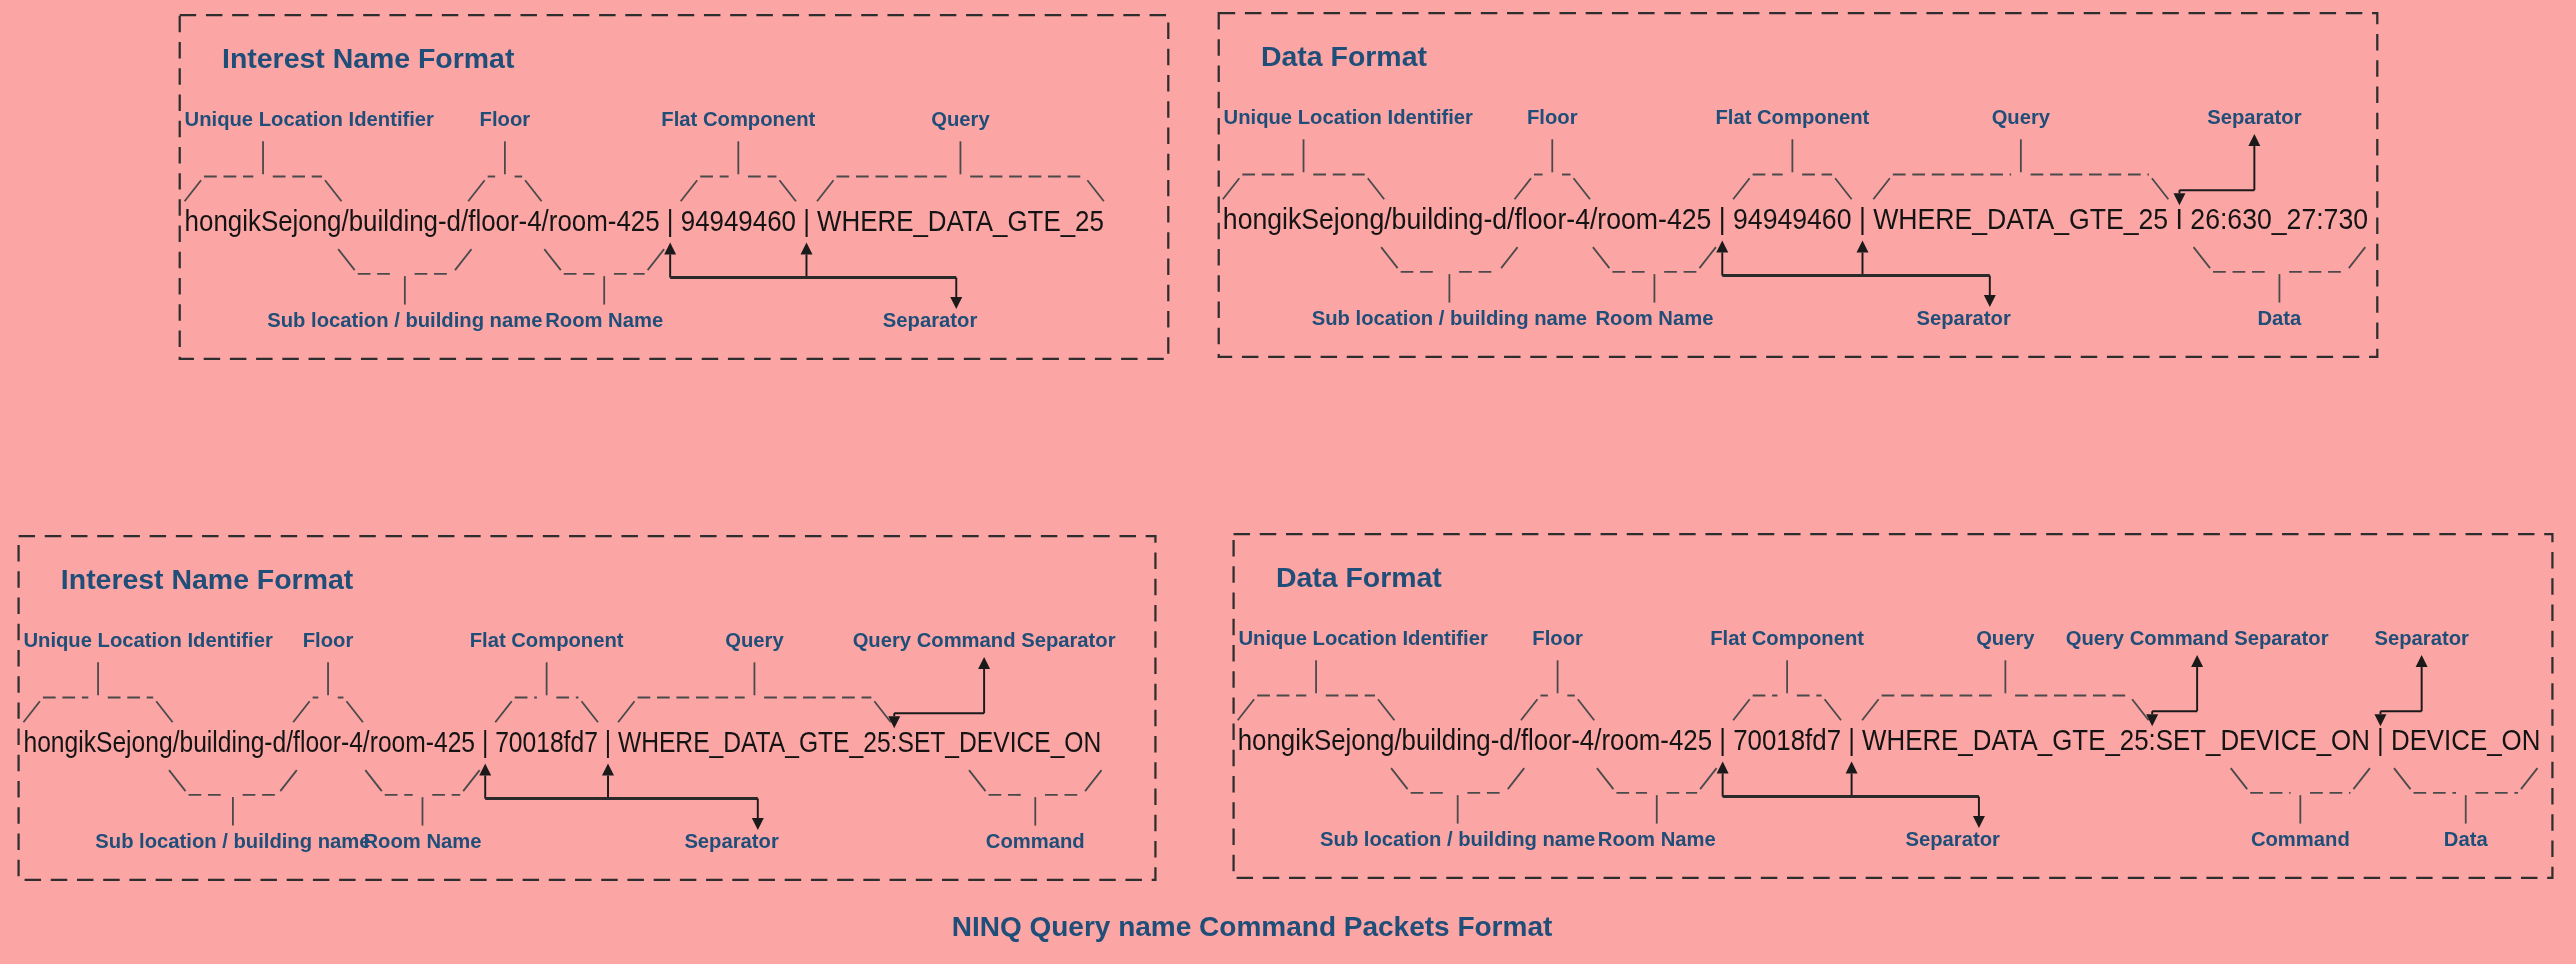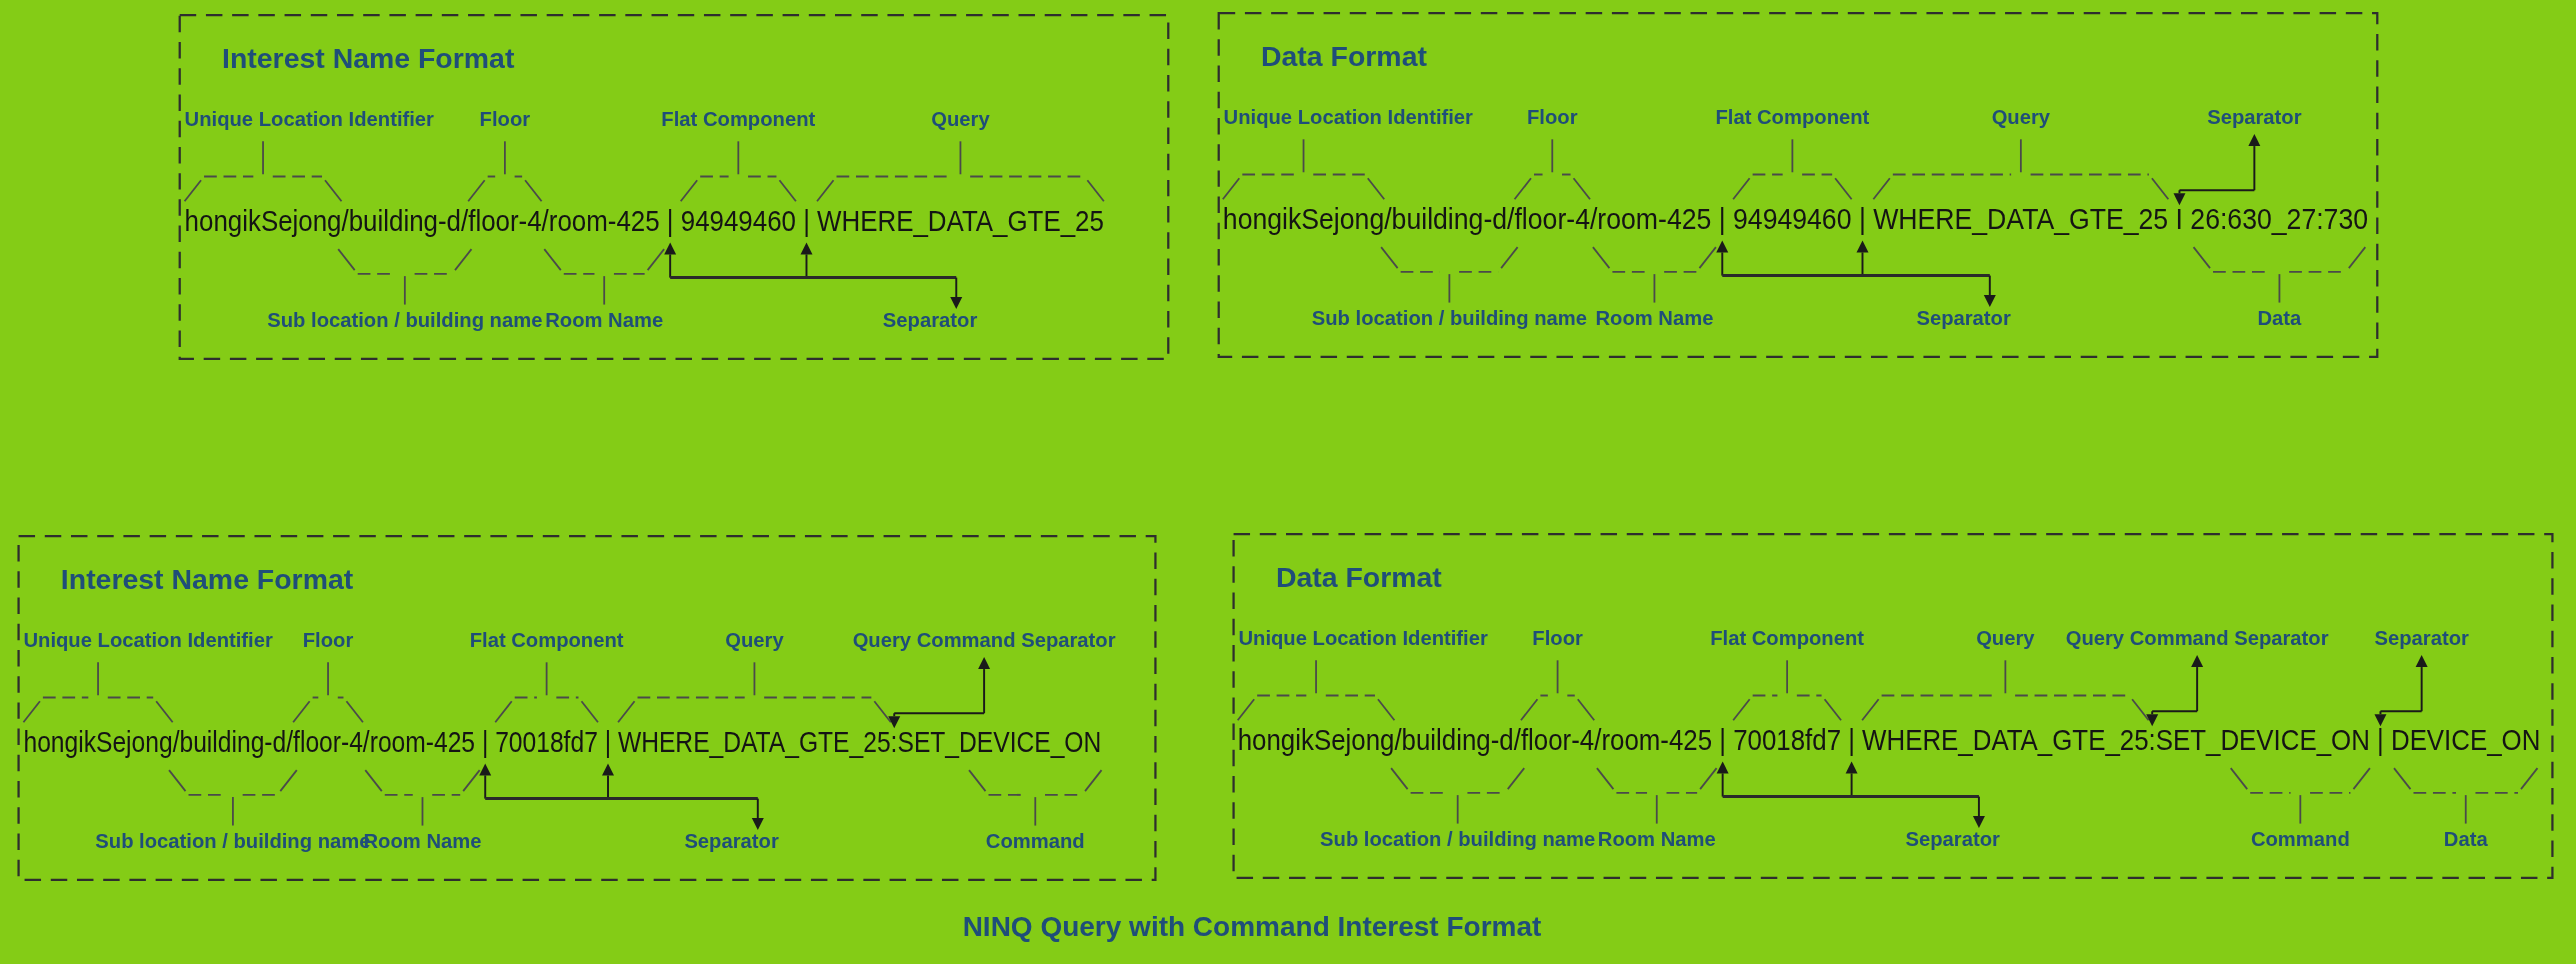--- a/index.html
+++ b/index.html
@@ -1,16 +1,16 @@
 <!DOCTYPE html>
 <html style="font-size:12px"><head>
 <meta charset="utf-8">
 <style>
   html,body{margin:0;padding:0;background:#ffffff;}
-  #canvas{position:relative;width:2576px;height:964px;background:#84cc16;
+  #canvas{position:relative;width:2576px;height:964px;background:#fca5a5;
           font-family:"Liberation Sans",sans-serif;overflow:hidden;}
   .panel{position:absolute;}
   .panel svg{display:block;overflow:visible;}
   .caption{position:absolute;text-align:center;font-weight:bold;font-size:28px;color:#1f4e79;
            font-family:"Liberation Sans",sans-serif;}
   .cap1{left:903px;top:373px;width:750px;}
   .cap2{left:877px;top:911px;width:750px;}
   
   .border{fill:none;stroke:#2e2e2e;stroke-width:3;stroke-dasharray:22 13;}
   .title{font-family:"Liberation Sans",sans-serif;font-size:38px;font-weight:bold;fill:#1f4e79;}
@@ -279,15 +279,15 @@
         <line x1="1228.0918913662051" y1="238" x2="1228.0918913662051" y2="242" class="arr"></line>
         <polygon points="1228.0918913662051,258 1220.0918913662051,242 1236.0918913662051,242" class="ah"></polygon>
         <text x="1587.890515568898" y="150" class="lbl" text-anchor="middle">Separator</text>
         <polygon points="1587.890515568898,163 1579.890515568898,179 1595.890515568898,179" class="ah"></polygon>
         <line x1="1587.890515568898" y1="179" x2="1587.890515568898" y2="238" class="arr"></line>
         <line x1="1587.890515568898" y1="238" x2="1532.890515568898" y2="238" class="arr"></line>
         <line x1="1532.890515568898" y1="238" x2="1532.890515568898" y2="242" class="arr"></line>
         <polygon points="1532.890515568898,258 1524.890515568898,242 1540.890515568898,242" class="ah"></polygon>
       </svg>
     </div>
-  <div class="caption cap2">NINQ Query with Command Interest Format</div>
+  <div class="caption cap2">NINQ Query name Command Packets Format</div>
 </div>
 
 
 </body></html>

